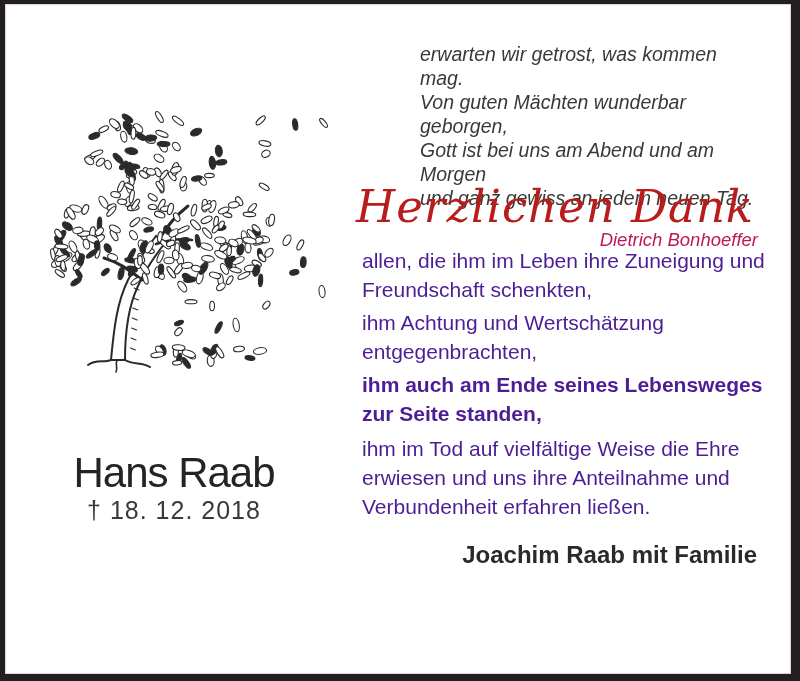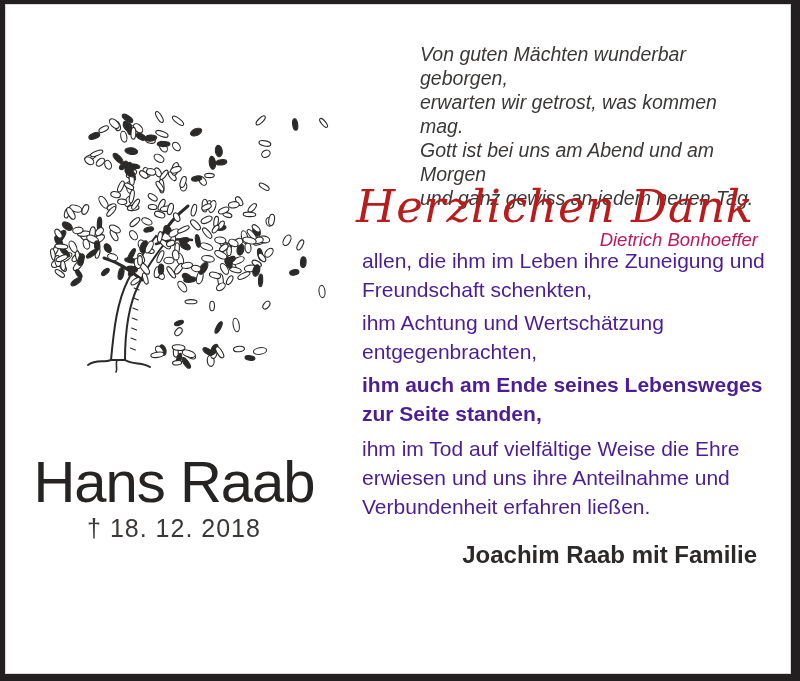--- a/index.html
+++ b/index.html
@@ -27,21 +27,21 @@
 
   .para{position:absolute;left:362px;width:410px;font-size:21px;line-height:29px;color:#4c1d95;}
   .para-1{top:246px;}
   .para-2{top:308px;}
   .para-3{top:370px;font-weight:bold;}
   .para-4{top:434px;}
 
   .signature{position:absolute;right:43px;top:541px;font-size:24px;font-weight:bold;color:#2c2a28;}
 
   .name-block{position:absolute;left:24px;top:450px;width:300px;text-align:center;}
-  .deceased-name{font-size:58px;color:#262423;line-height:1.1;letter-spacing:-1px;}
+  .deceased-name{font-size:42px;color:#262423;line-height:1.1;letter-spacing:-1px;}
   .death-date{margin-top:0;font-size:25px;color:#3b3937;letter-spacing:1px;}
 
   .place-line{position:absolute;left:362px;top:606px;font-size:22px;color:#33312f;}
   .place-line .place{font-weight:bold;}
 </style>
 </head>
 <body>
 
 <div class="sheet">
 
@@ -318,22 +318,22 @@
       <ellipse cx="176.4" cy="261.4" rx="5.5" ry="3.0" transform="rotate(118 176.4 261.4)" fill="#2b2a29" stroke="#2b2a29" stroke-width="1.1"></ellipse>
       <ellipse cx="181.7" cy="264.3" rx="6.3" ry="2.5" transform="rotate(58 181.7 264.3)" fill="#ffffff" stroke="#2b2a29" stroke-width="1.1"></ellipse>
       <ellipse cx="140.6" cy="259.6" rx="6.4" ry="2.8" transform="rotate(5 140.6 259.6)" fill="#ffffff" stroke="#2b2a29" stroke-width="1.1"></ellipse>
       <ellipse cx="169.9" cy="263.5" rx="5.6" ry="2.6" transform="rotate(34 169.9 263.5)" fill="#2b2a29" stroke="#2b2a29" stroke-width="1.1"></ellipse>
       <ellipse cx="201.0" cy="261.0" rx="5.5" ry="2.7" transform="rotate(173 201.0 261.0)" fill="#ffffff" stroke="#2b2a29" stroke-width="1.1"></ellipse>
       <ellipse cx="222.0" cy="263.0" rx="6.6" ry="3.3" transform="rotate(172 222.0 263.0)" fill="#ffffff" stroke="#2b2a29" stroke-width="1.1"></ellipse>
       <ellipse cx="212.0" cy="270.0" rx="5.0" ry="2.2" transform="rotate(9 212.0 270.0)" fill="#2b2a29" stroke="#2b2a29" stroke-width="1.1"></ellipse>
     </svg>
 
   <div class="poem">
+    <div>erwarten wir getrost, was kommen mag.</div>
     <div>Von guten Mächten wunderbar geborgen,</div>
-    <div>erwarten wir getrost, was kommen mag.</div>
     <div>Gott ist bei uns am Abend und am Morgen</div>
     <div>und ganz gewiss an jedem neuen Tag.</div>
     <div class="poem-attribution">Dietrich Bonhoeffer</div>
   </div>
 
   <div class="heading">Herzlichen Dank</div>
 
   <div class="para para-1">
     <div>allen, die ihm im Leben ihre Zuneigung und</div>
     <div>Freundschaft schenkten,</div>

